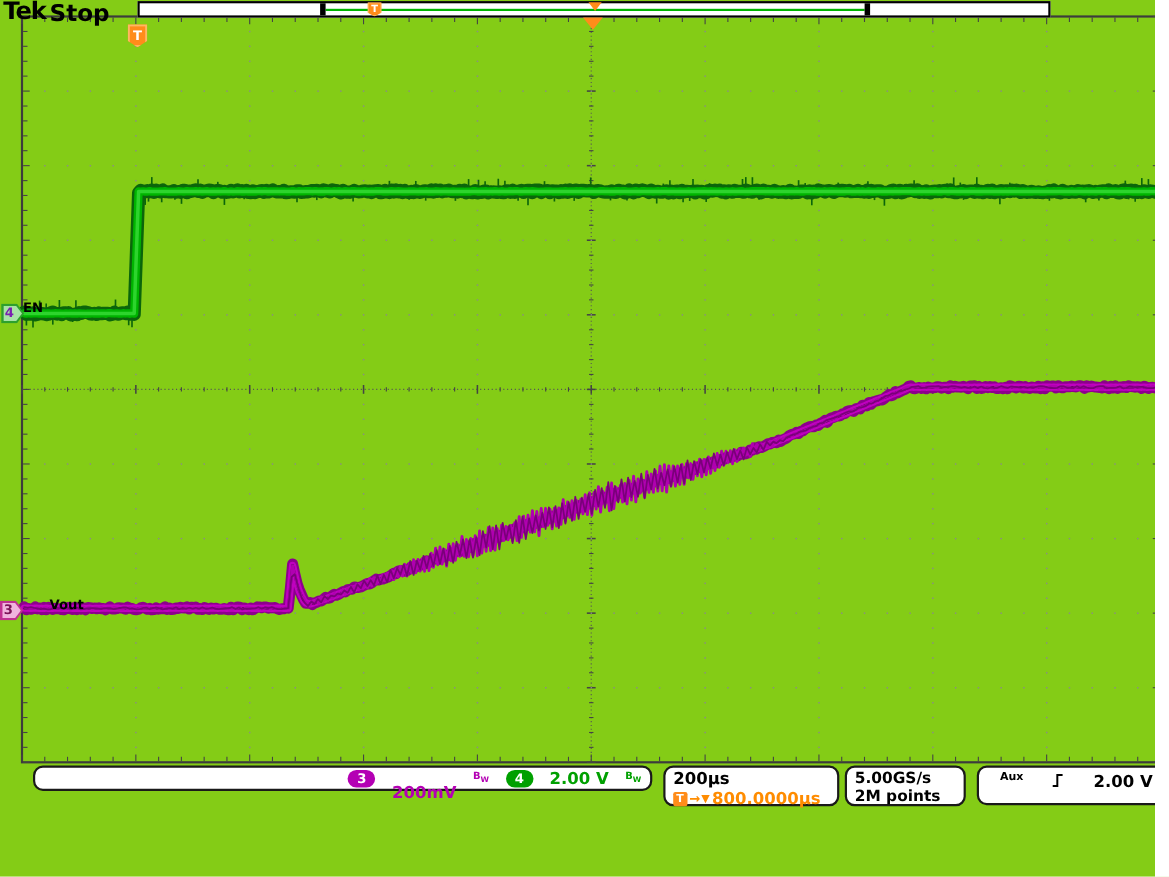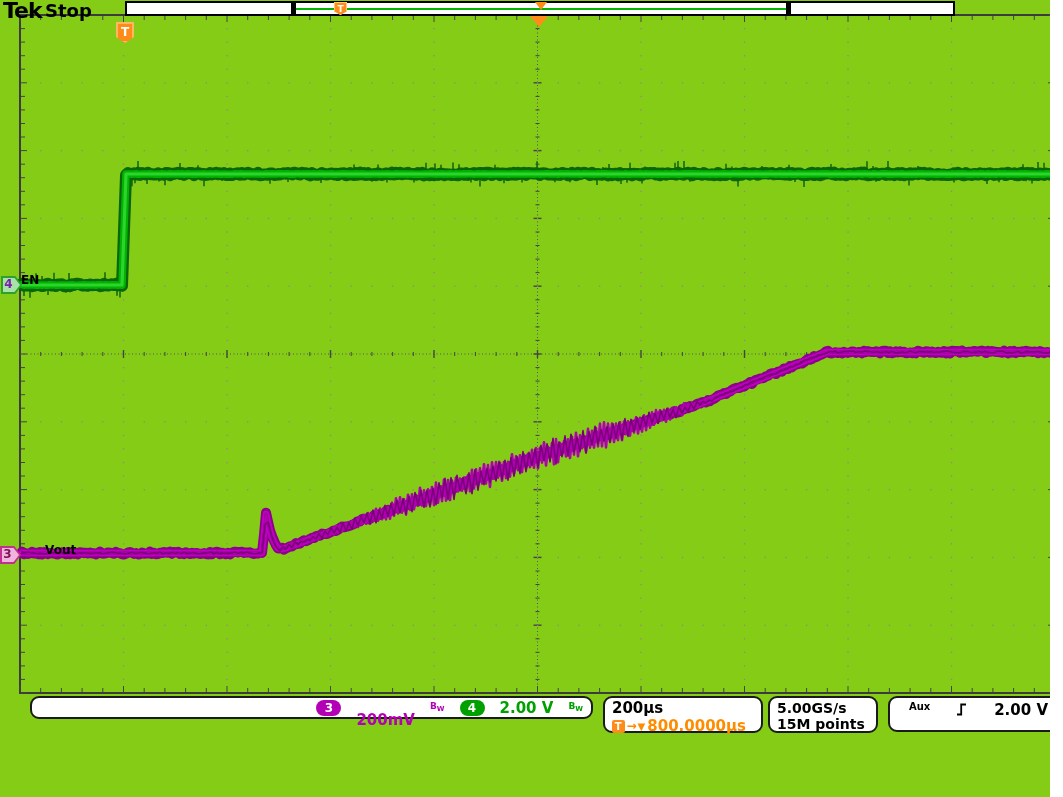--- a/index.html
+++ b/index.html
@@ -1,21 +1,21 @@
 <!DOCTYPE html>
 <html><head>
 <meta charset="utf-8">
 <style>
   html,body{margin:0;padding:0;background:#fff;}
   .screen{position:relative;width:1050px;height:797px;background:#84cc16;overflow:hidden;
           font-family:"DejaVu Sans","Liberation Sans",sans-serif;}
 
   
   .tek-logo{position:absolute;left:3px;top:-2px;font-size:22px;font-weight:bold;color:#000;letter-spacing:-1px;}
-  .acq-status{position:absolute;left:45px;top:0px;font-size:18px;font-weight:600;color:#000;}
+  .acq-status{position:absolute;left:45px;top:0px;font-size:21px;font-weight:600;color:#000;}
 
   
   .record-bar{position:absolute;left:125px;top:1px;width:830px;height:15px;background:#fff;border:2px solid #000;box-sizing:border-box;}
   .bracket{position:absolute;top:0;width:5px;height:100%;background:#000;}
   .bracket.left{left:164px;}
   .bracket.right{left:659px;}
   .record-trace{position:absolute;left:169px;top:5px;width:490px;height:2px;background:#00b400;}
   .mini-t{position:absolute;left:207px;top:-1px;width:13px;height:13px;background:#ff8c1a;border:1px solid #ffc87a;
           clip-path:polygon(0 0,100% 0,100% 72%,50% 100%,0 72%);color:#fff;font-size:9px;font-weight:bold;
           text-align:center;line-height:12px;box-sizing:border-box;}
@@ -1239,21 +1239,21 @@
     <div class="trigline">
       <span class="t-chip">T</span>
         <span class="trig-arrow">→</span>
         <span class="trig-tri">▼</span>
         <span>800.0000µs</span>
     </div>
   </div>
 
   <div class="rbox abox">
     <div>5.00GS/s</div>
-    <div>15M points</div>
+    <div>2M points</div>
   </div>
 
   <div class="rbox tbox">
     <span class="src">Aux</span>
     <svg class="edge-icon" width="12" height="13" viewBox="0 0 12 13">
         <path d="M1 11.5 H5.2 V1.5 H10" fill="none" stroke="#000" stroke-width="1.8"></path>
       </svg>
     <span class="lvl">2.00 V</span>
   </div>
 

